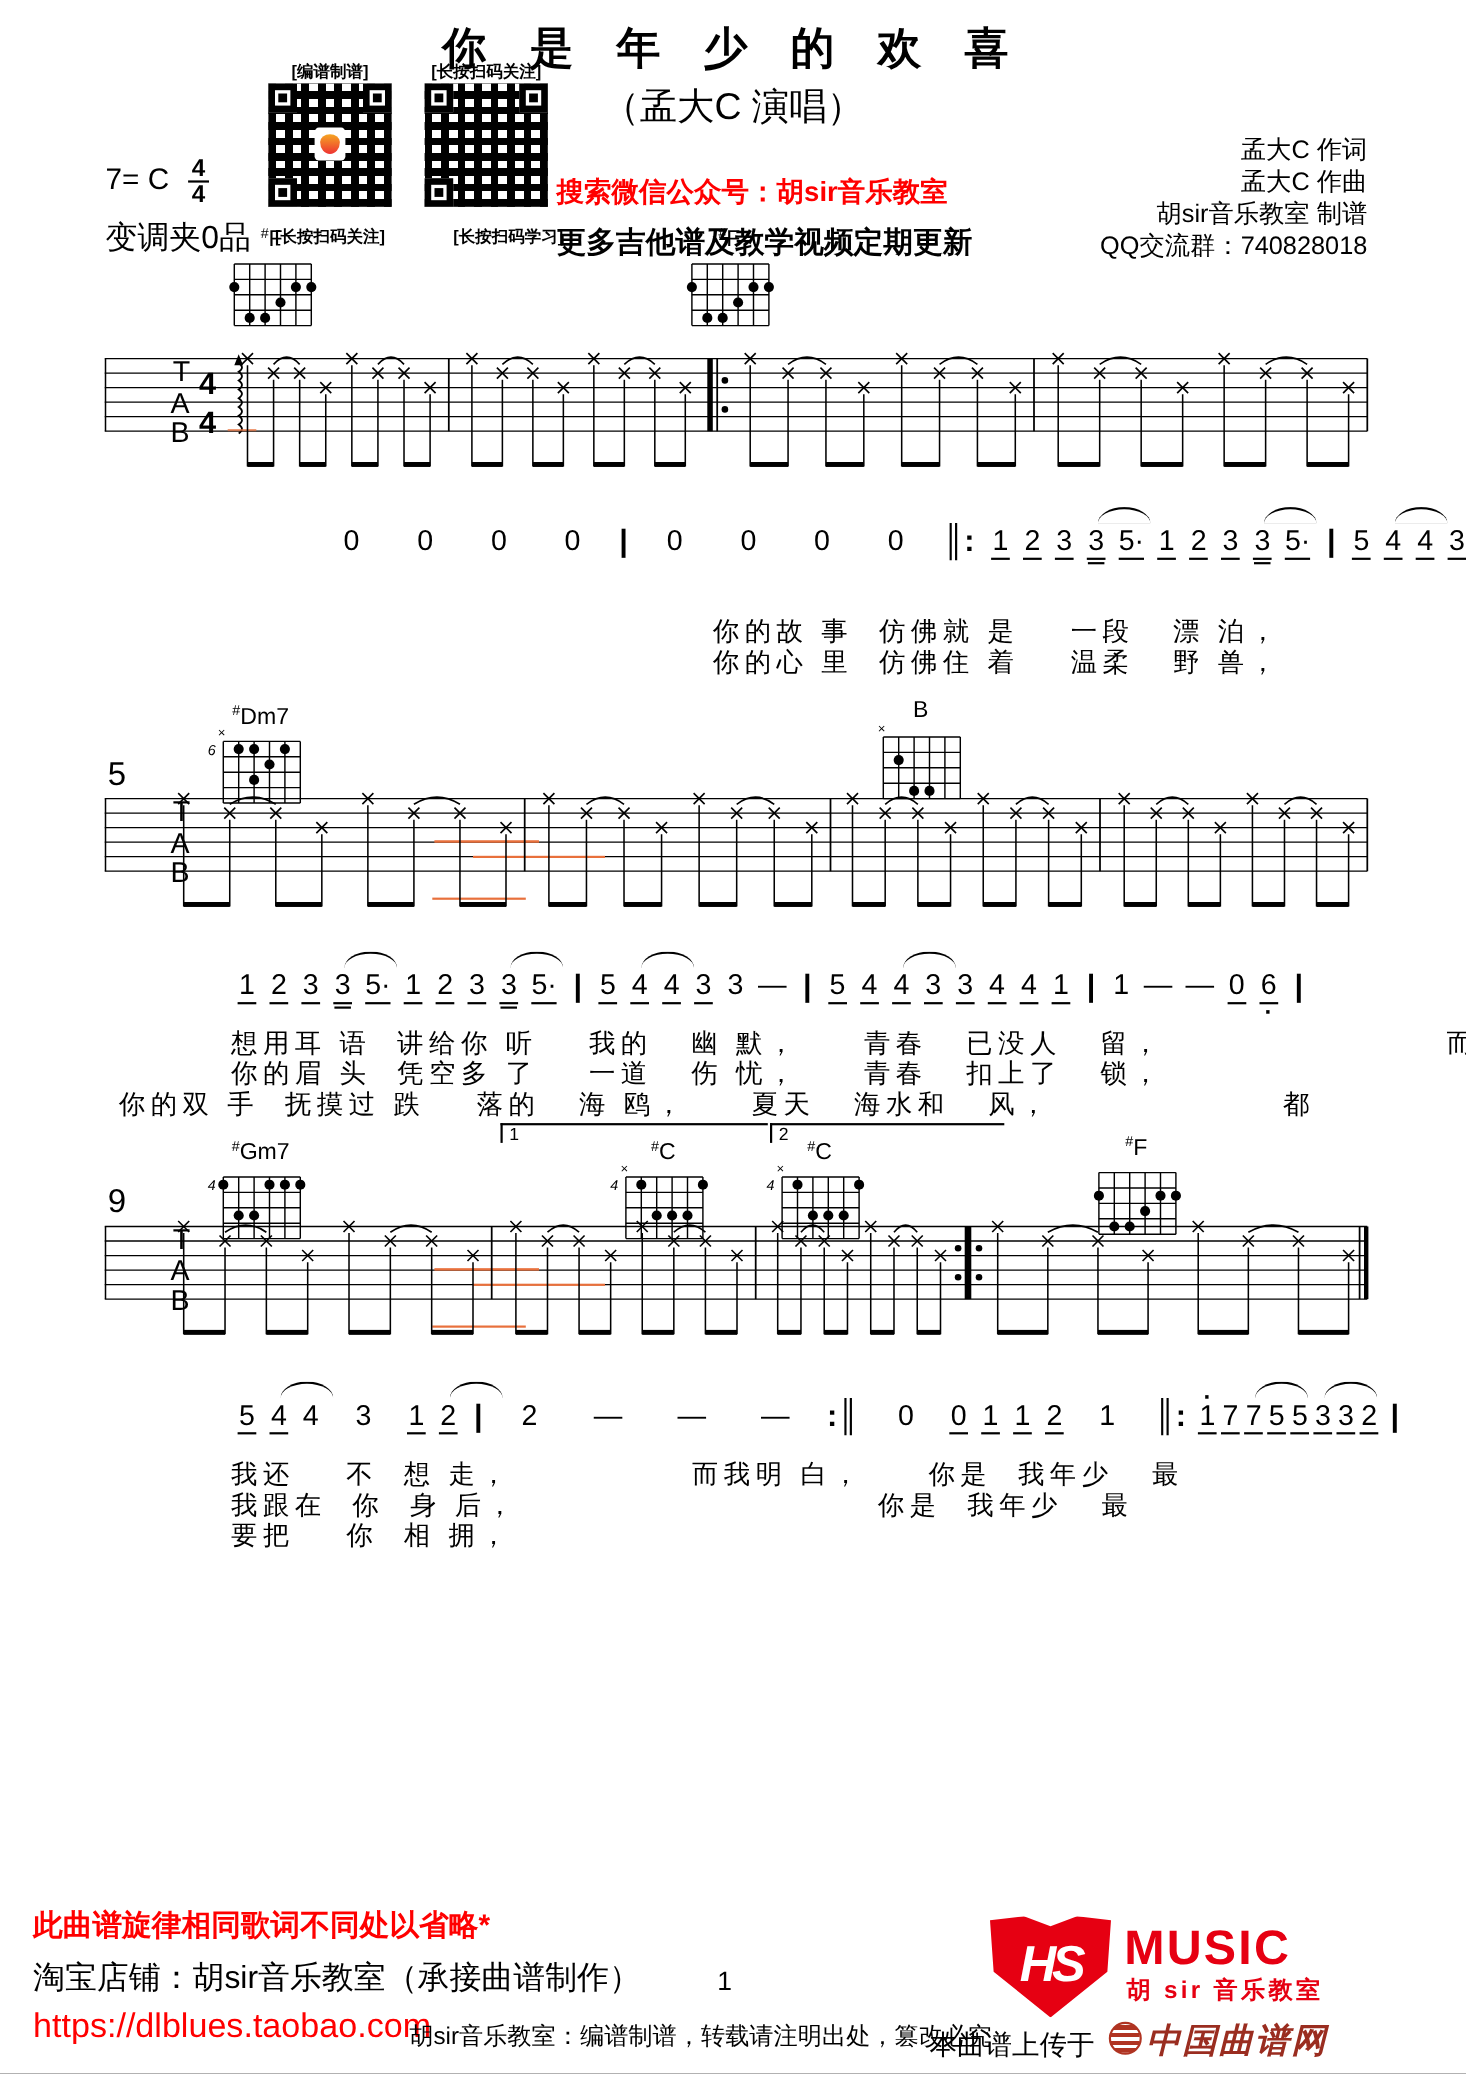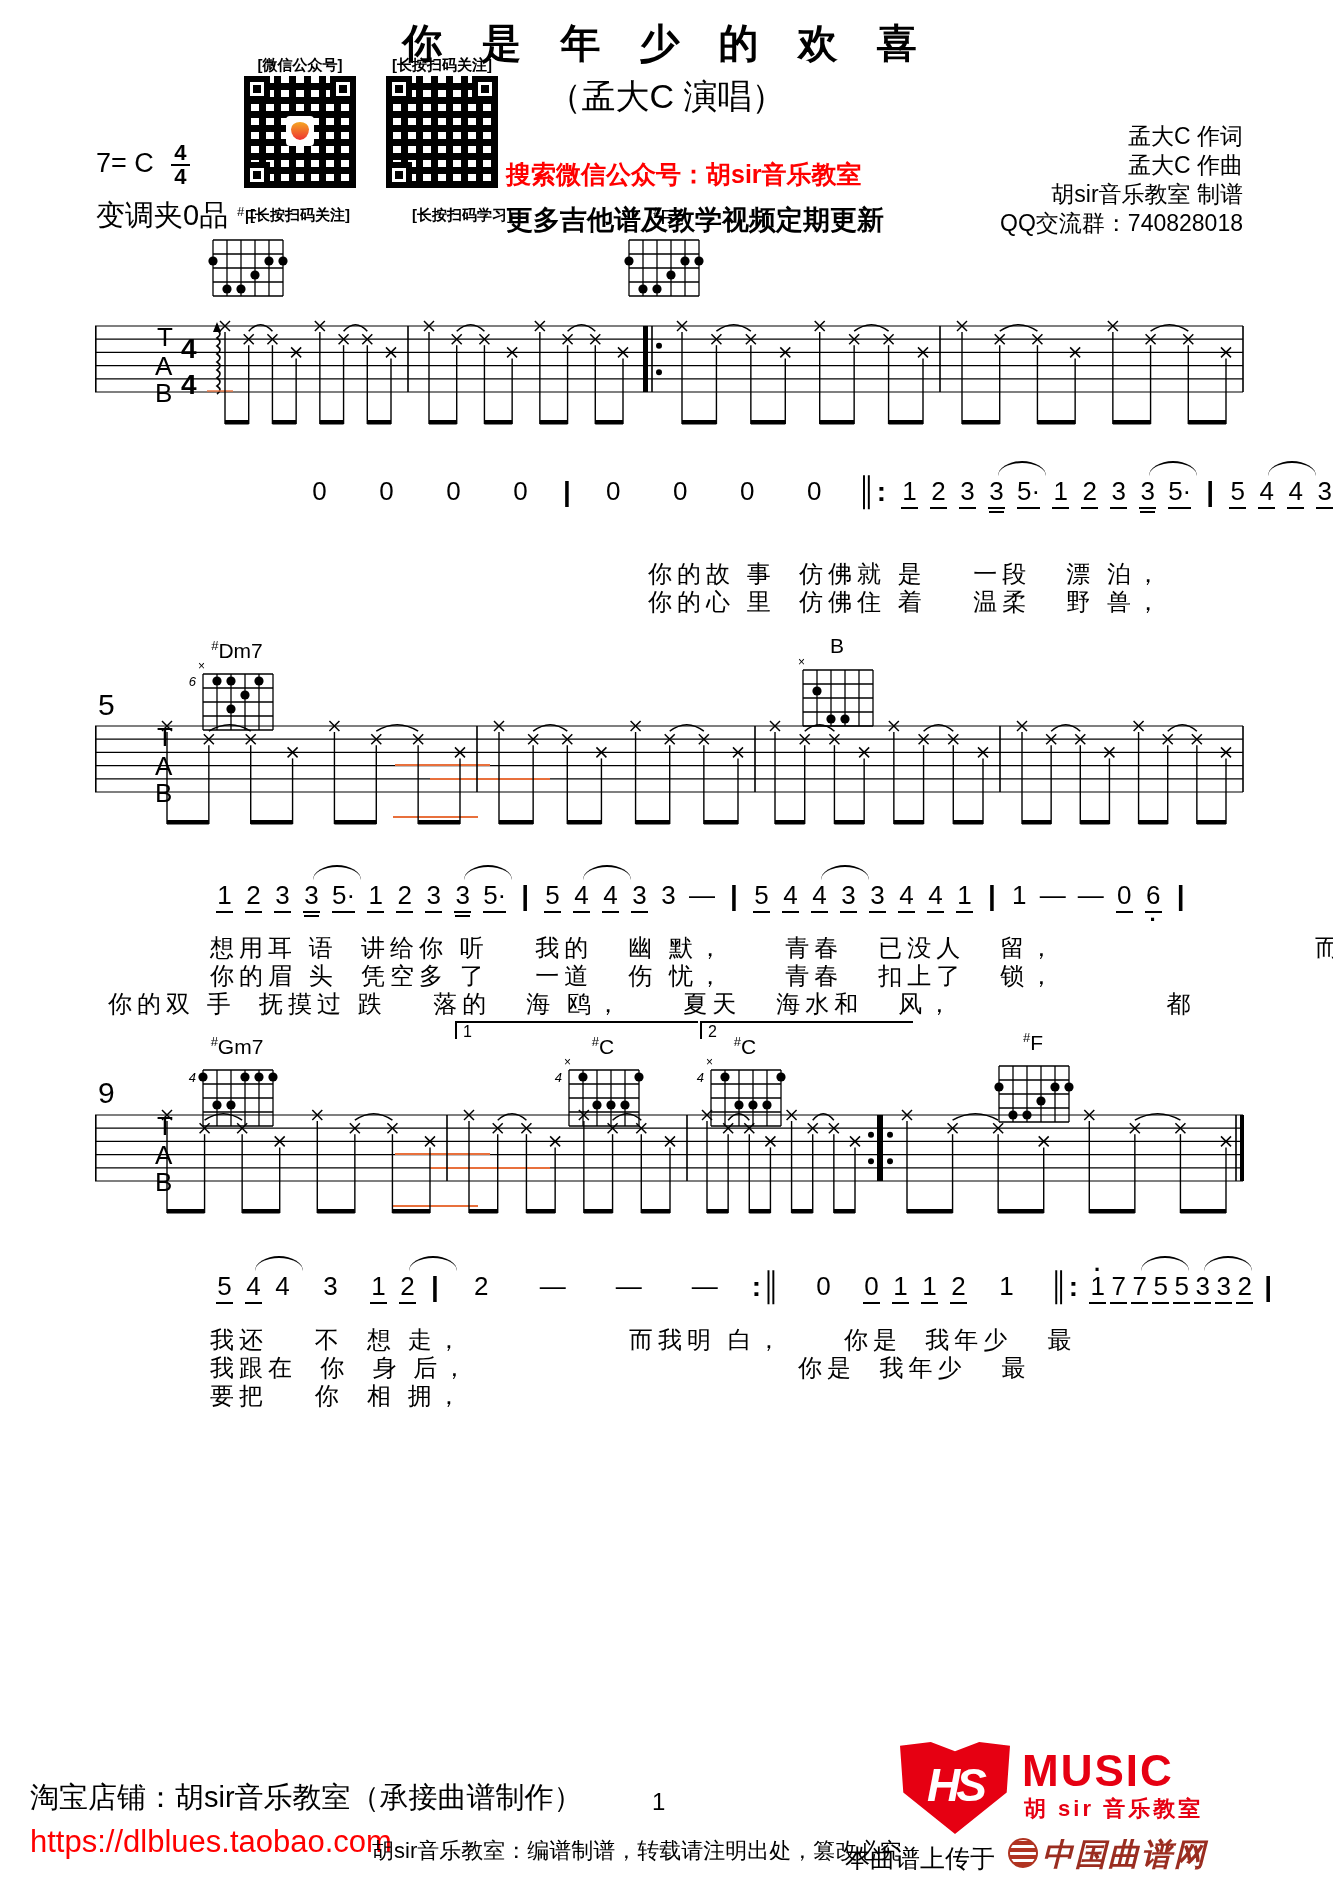--- a/index.html
+++ b/index.html
@@ -72,21 +72,21 @@
 
   <div class="keyline">
     <span>7= C</span>
     <span class="frac">
       <span class="n">4</span>
       <span>4</span>
     </span>
   </div>
   <div class="capo">变调夹0品</div>
 
-  <div class="qrlabel" style="left:220px;top:56px;">[微信公众号]</div>
+  <div class="qrlabel" style="left:220px;top:56px;">[编谱制谱]</div>
   <div class="qrlabel" style="left:362px;top:56px;">[长按扫码关注]</div>
   <div class="qr" style="left:244px;top:76px;">
     <span class="fp tl">
         <i></i>
       </span>
     <span class="fp tr">
         <i></i>
       </span>
     <span class="fp bl">
         <i></i>
@@ -725,20 +725,21 @@
           <circle cx="795" cy="52.199999999999996" r="3" fill="#000"></circle>
           <line x1="1141" y1="6" x2="1141" y2="72" stroke="#000" stroke-width="1.6"></line>
           <rect x="1145" y="6" width="4" height="66" fill="#000"></rect>
         </svg></div>
       <div class="mel" style="top:255px;padding-left:210px"><span class="tk u1">5</span><span class="tk u1 tie">4</span><span class="tk">4</span><span class="tk z">3</span><span class="tk u1">1</span><span class="tk u1 tie">2</span><span class="bartk">|</span><span class="tk z">2</span><span class="tk z">—</span><span class="tk z">—</span><span class="tk z">—</span><span class="bartk">:║</span><span class="tk z">0</span><span class="tk u1">0</span><span class="tk u1">1</span><span class="tk u1">1</span><span class="tk u1">2</span><span class="tk z">1</span><span class="bartk">║:</span><span class="tk n u1">1<i class="da">·</i></span><span class="tk n u1">7</span><span class="tk n u1 tie">7</span><span class="tk n u1">5</span><span class="tk n u1">5</span><span class="tk n u1 tie">3</span><span class="tk n u1">3</span><span class="tk n u1">2</span><span class="bartk">|</span></div>
       <div class="lyr" style="top:336px;padding-left:210px">我跟在  你  身 后，                            你是  我年少   最</div>
       <div class="lyr" style="top:308px;padding-left:210px">我还    不  想 走，              而我明 白，     你是  我年少   最</div>
       <div class="lyr" style="top:364px;padding-left:210px">要把    你  相 拥，</div>
     </div>
 
+  <div class="foot-red">此曲谱旋律相同歌词不同处以省略*</div>
   <div class="foot-taobao">淘宝店铺：胡sir音乐教室（承接曲谱制作）</div>
   <div class="foot-page">1</div>
   <div class="foot-url">https://dlblues.taobao.com</div>
   <div class="foot-copy">胡sir音乐教室：编谱制谱，转载请注明出处，篡改必究</div>
 
   <div class="hslogo">
     <div class="hsshield">
       <span>HS</span>
     </div>
     <div class="hsmusic">MUSIC</div>

